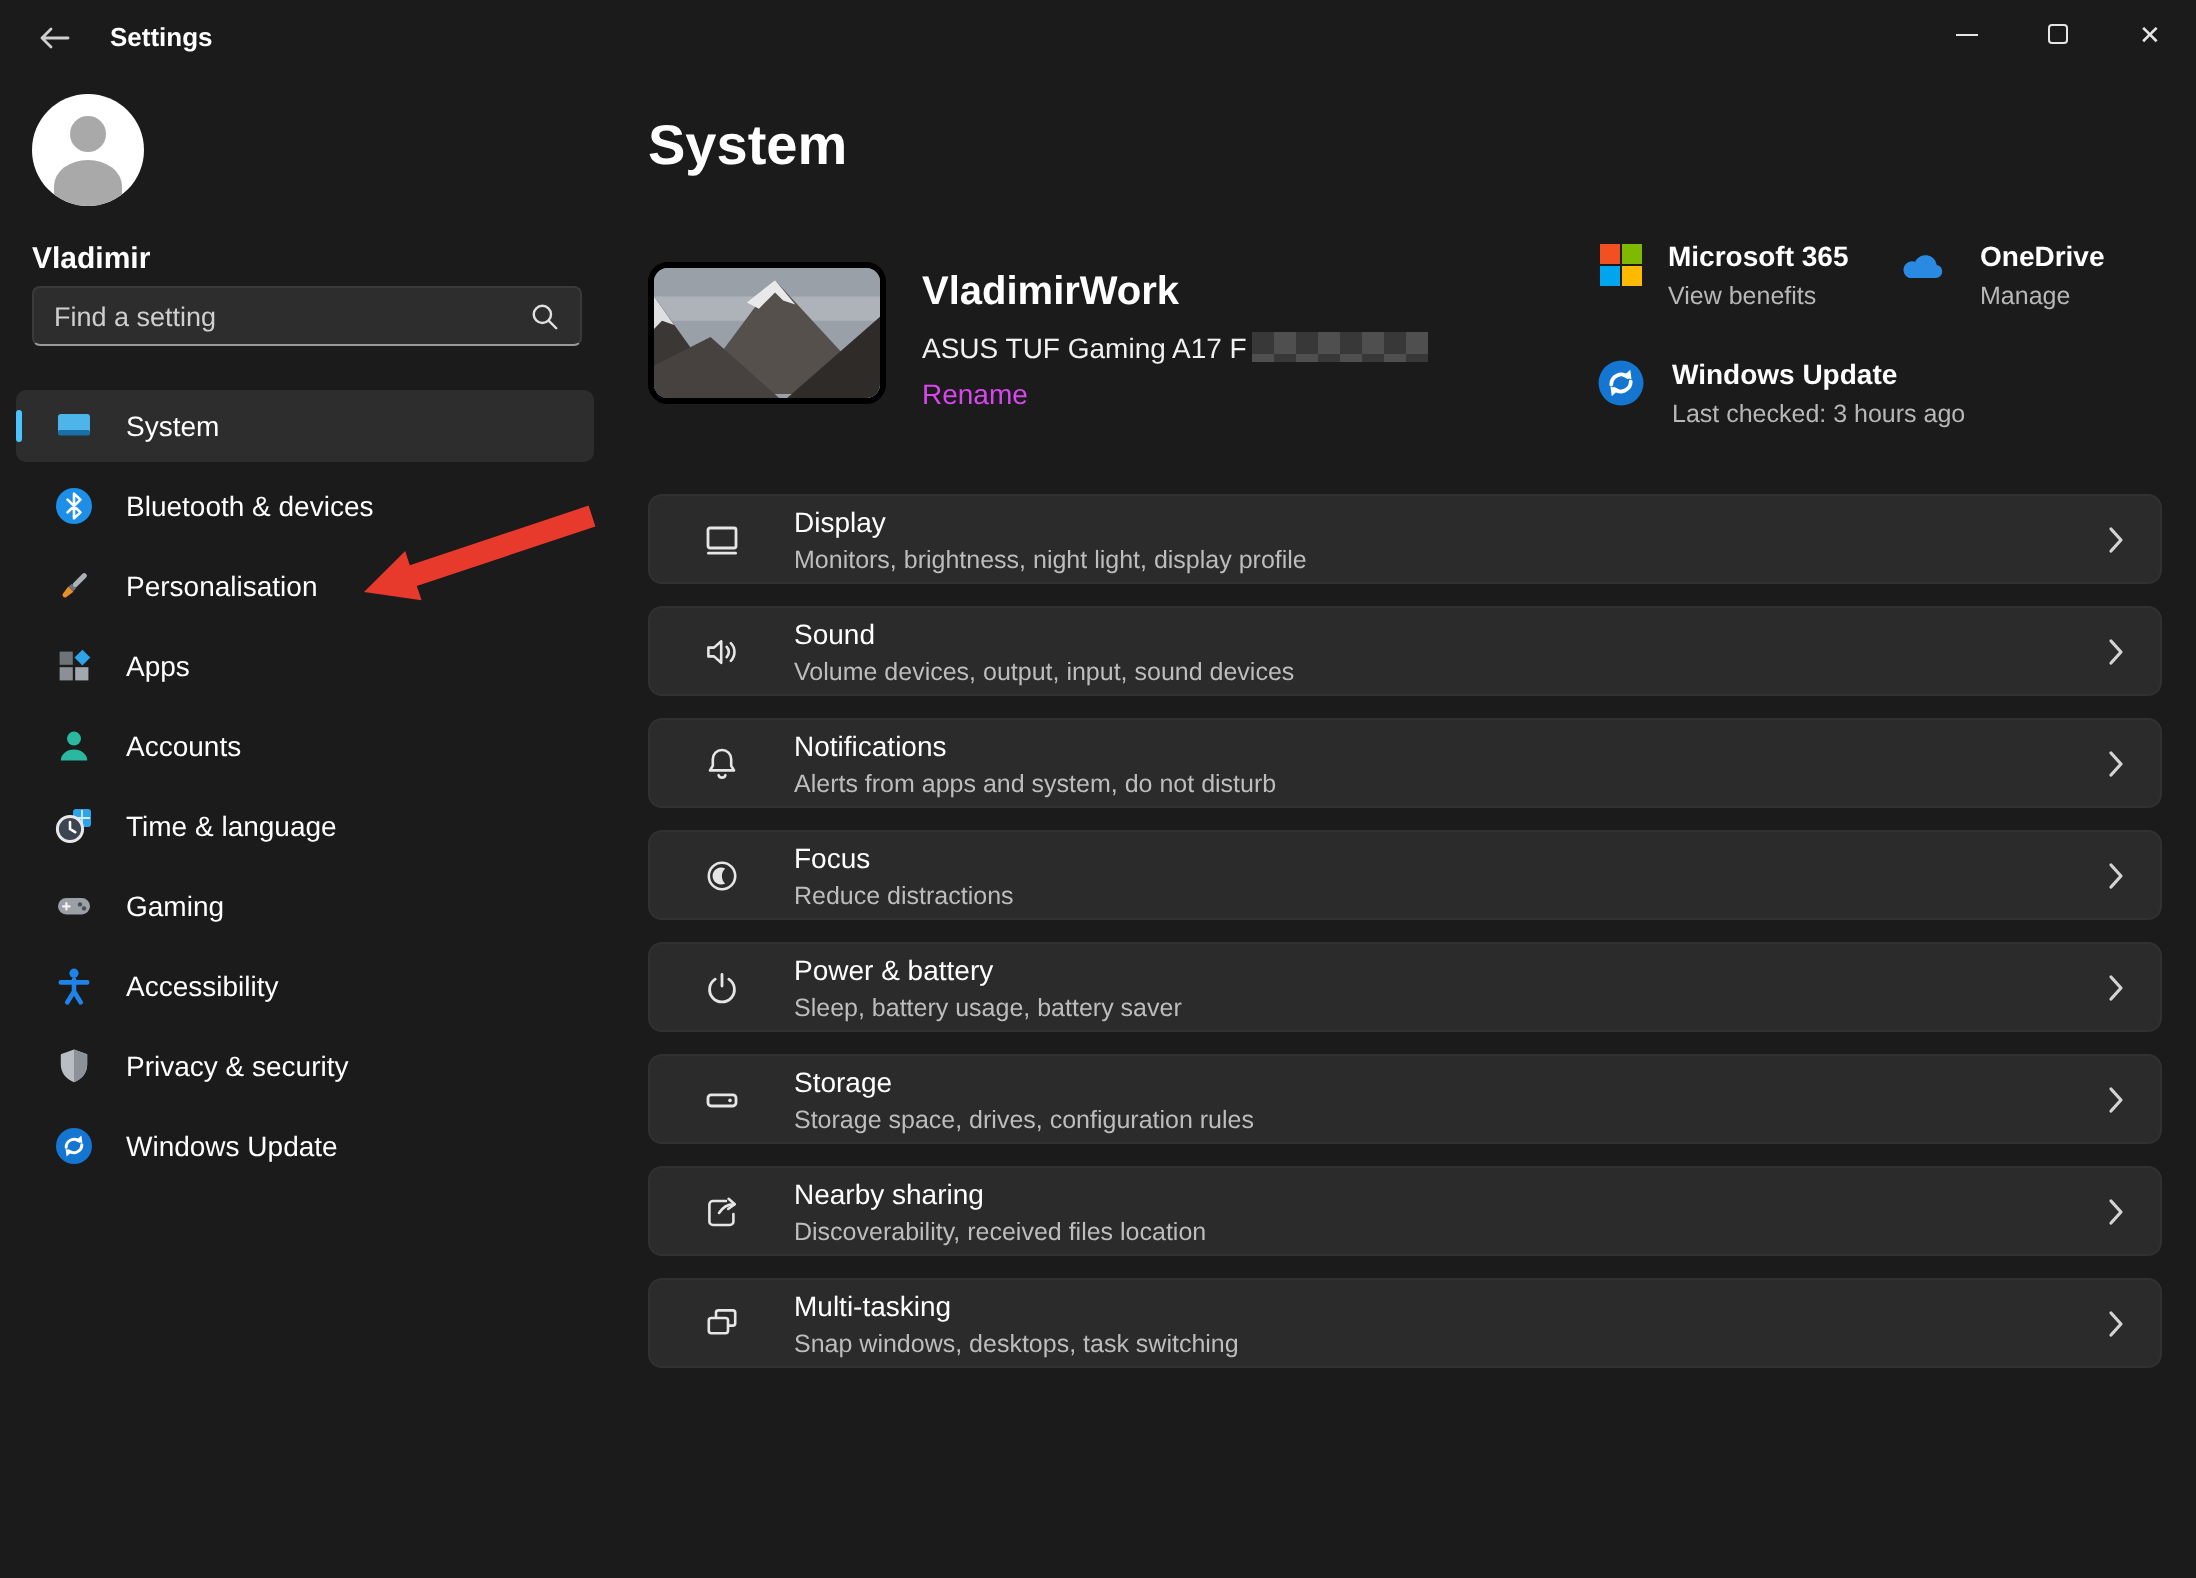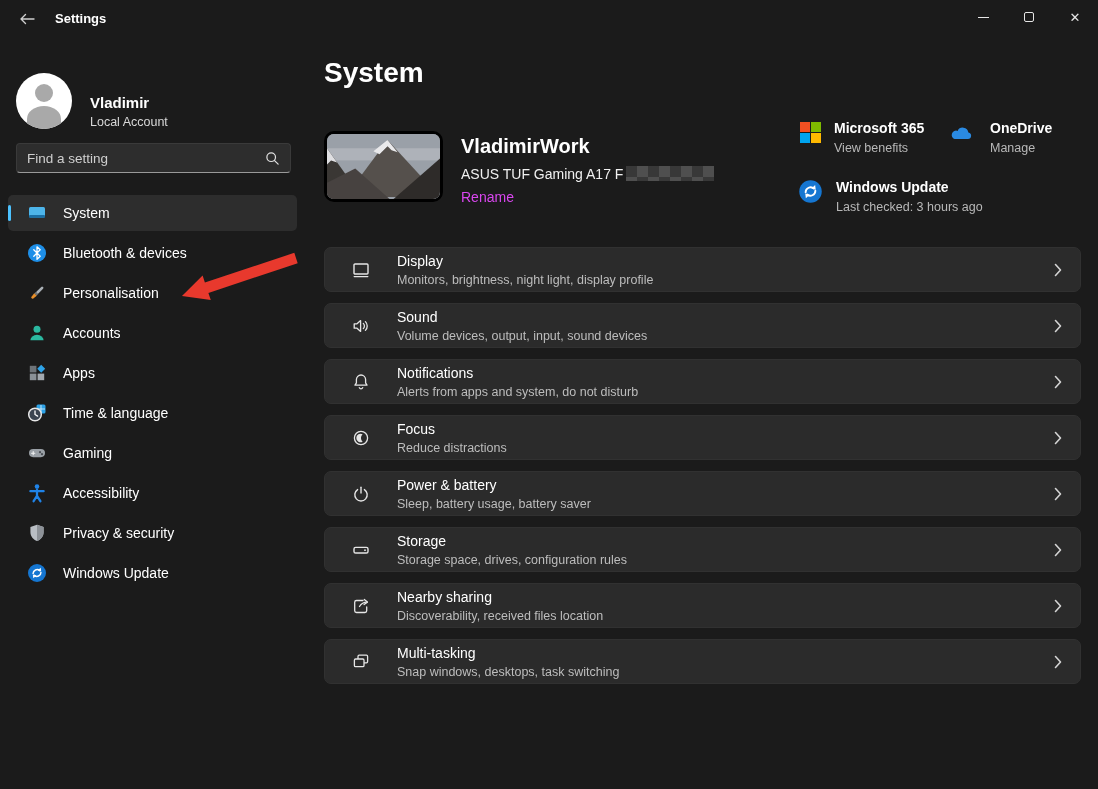--- a/index.html
+++ b/index.html
@@ -15,21 +15,21 @@
     display:flex; align-items:center; justify-content:center; color:#cfcfcf;
     font-size:16px; border-radius:4px; cursor:pointer; }
   .tb-title { position:absolute; left:55px; top:11px; font-size:13px; font-weight:700; }
   .win-controls { position:absolute; right:0; top:0; display:flex; height:34px; }
   .win-btn { width:46px; height:34px; display:flex; align-items:center; justify-content:center; cursor:pointer; }
   .glyph-min { width:11px; height:1px; background:#e6e6e6; }
   .glyph-max { width:10px; height:10px; border:1px solid #e6e6e6; border-radius:2px; }
   .glyph-close { color:#e6e6e6; font-size:13px; line-height:1; }
 
   
-  .profile { position:absolute; left:16px; top:73px; display:flex; align-items:flex-end; gap:18px; }
+  .profile { position:absolute; left:16px; top:47px; display:flex; align-items:flex-start; gap:18px;flex-direction:column; }
   .avatar { width:56px; height:56px; border-radius:50%; background:#ffffff; position:relative; overflow:hidden; }
   .avatar .head { position:absolute; left:19px; top:11px; width:18px; height:18px; border-radius:50%; background:#a9a9a9; }
   .avatar .body { position:absolute; left:11px; top:33px; width:34px; height:26px; border-radius:50% 50% 0 0; background:#a9a9a9; }
   .profile-name { font-size:15px; font-weight:700; }
   .profile-type { font-size:12.5px; color:#d8d8d8; margin-top:4px; }
 
   .search-box { position:absolute; left:16px; top:143px; width:275px; height:30px;
     background:#2d2d2d; border:1px solid #3a3a3a; border-bottom:1px solid #9a9a9a;
     border-radius:4px; display:flex; align-items:center; padding:0 10px; }
   .search-box input { flex:1; background:transparent; border:none; outline:none;
@@ -147,34 +147,34 @@
         <rect x="8.7" y="1.5" width="2.6" height="9" rx="1.2" fill="#aab0b6"></rect>
         <rect x="8.4" y="10.2" width="3.2" height="2" fill="#70767c"></rect>
         <path d="M8.2 12.2 h3.6 l-0.6 4.6 a1.3 1.3 0 0 1 -2.4 0 z" fill="#e88f2b"></path>
       </g>
     </svg>
     <span class="nav-label">Personalisation</span>
   </div>
 
   <div class="nav-item">
     <svg class="nav-icon" viewBox="0 0 20 20">
-      <circle cx="10" cy="6.3" r="3.5" fill="#2bb8a0"></circle>
-      <path d="M3.4 17.2 a6.6 5.4 0 0 1 13.2 0 z" fill="#2bb8a0"></path>
-    </svg>
-    <span class="nav-label">Accounts</span>
-  </div>
-
-  <div class="nav-item">
-    <svg class="nav-icon" viewBox="0 0 20 20">
       <rect x="2.8" y="2.8" width="6.6" height="6.6" fill="#6e7378"></rect>
       <rect x="2.8" y="10.6" width="6.6" height="6.6" fill="#8a9096"></rect>
       <rect x="10.6" y="10.6" width="6.6" height="6.6" fill="#a2a8ae"></rect>
       <rect x="11.4" y="3" width="5.6" height="5.6" transform="rotate(45 14.2 5.8)" fill="#2ea3e8"></rect>
     </svg>
     <span class="nav-label">Apps</span>
+  </div>
+
+  <div class="nav-item">
+    <svg class="nav-icon" viewBox="0 0 20 20">
+      <circle cx="10" cy="6.3" r="3.5" fill="#2bb8a0"></circle>
+      <path d="M3.4 17.2 a6.6 5.4 0 0 1 13.2 0 z" fill="#2bb8a0"></path>
+    </svg>
+    <span class="nav-label">Accounts</span>
   </div>
 
   <div class="nav-item">
     <svg class="nav-icon" viewBox="0 0 20 20">
       <rect x="9.5" y="1.5" width="9" height="9" rx="1.5" fill="#2ea3e8"></rect>
       <path d="M14 2 v8 M10 6 h8" stroke="#cfeaf8" stroke-width="0.9" fill="none"></path>
       <circle cx="8" cy="11.5" r="6.3" fill="#3b4450" stroke="#e8e8e8" stroke-width="1.5"></circle>
       <path d="M8 8 v3.5 l2.6 1.6" stroke="#fff" stroke-width="1.3" fill="none" stroke-linecap="round"></path>
     </svg>
     <span class="nav-label">Time &amp; language</span>

